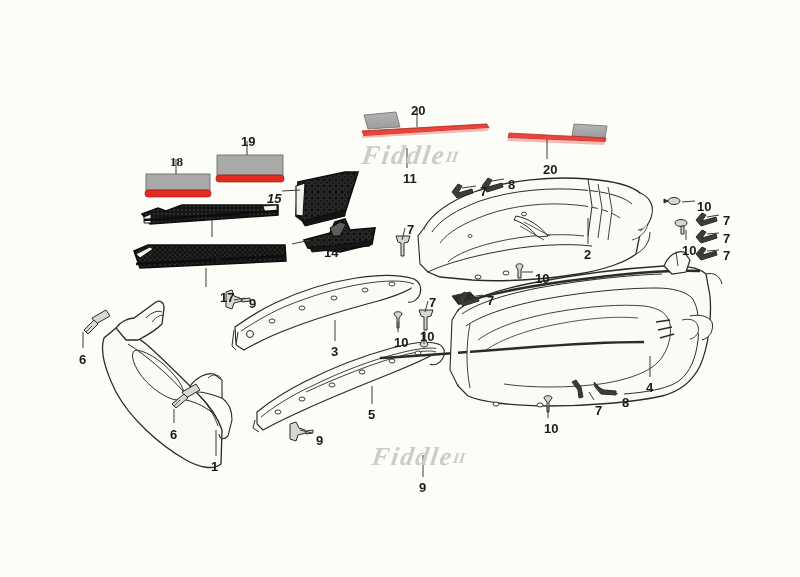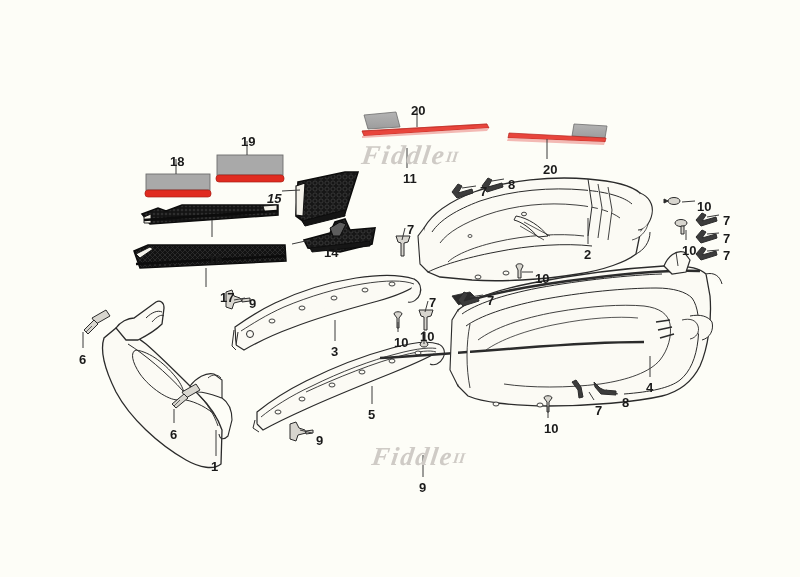--- a/index.html
+++ b/index.html
@@ -380,18 +380,18 @@
       <div class="callout-label" style="left: 394px; top: 336px;">10</div>
       <div class="callout-label" style="left: 420px; top: 330px;">10</div>
       <div class="callout-label" style="left: 544px; top: 422px;">10</div>
       <div class="callout-label" style="left: 403px; top: 172px;">11</div>
       <div class="callout-label" style="left: 419px; top: 481px;">9</div>
       <div class="callout-label" style="left: 543px; top: 163px;">20</div>
       <div class="callout-label" style="left: 277px; top: 246px; margin-left: 47px;">14</div>
       <div class="callout-label" style="left: 267px; top: 192px; font-style: italic;">15</div>
       <div class="callout-label" style="left: 208px; top: 253px;">16</div>
       <div class="callout-label" style="left: 220px; top: 291px;">17</div>
-      <div class="callout-label" style="left: 170px; top: 155px;">18</div>
+      <div class="callout-label" style="left: 170px; top: 155px; font-family: Liberation Serif, serif;">18</div>
       <div class="callout-label" style="left: 241px; top: 135px;">19</div>
       <div class="callout-label" style="left: 411px; top: 104px;">20</div>
     </div>
 
 </div>
 
 </body></html>

